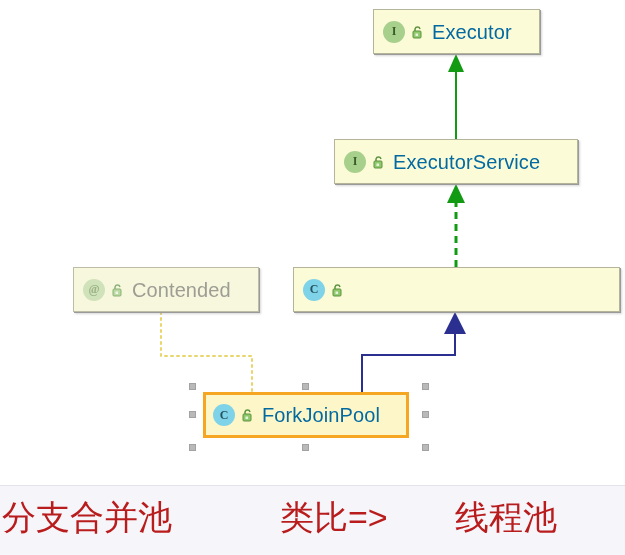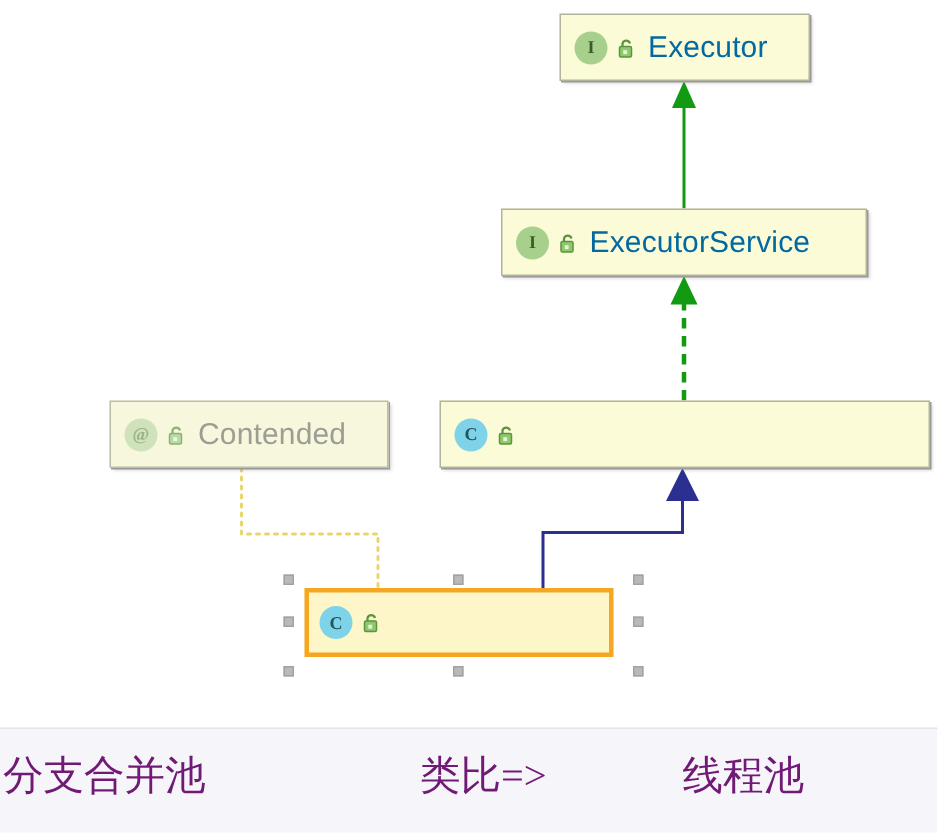--- a/index.html
+++ b/index.html
@@ -121,24 +121,24 @@
     left: 0;
     top: 485px;
     width: 625px;
     height: 70px;
     background: #f6f5fa;
     border-top: 1px solid #e4e3ec;
   }
   .caption-text {
     position: absolute;
     top: 14px;
-    font-size: 27px;
+    font-size: 34px;
     line-height: 34px;
-    color: #701a75;
-    font-family: Liberation Serif, serif;
+    color: #b91c1c;
+    font-family: Liberation Sans, sans-serif;
     white-space: nowrap;
   }
   #caption-left   { left: 2px; }
   #caption-middle { left: 280px; }
   #caption-right  { left: 455px; }
 </style>
 </head>
 <body>
 
 <div id="diagram-canvas">
@@ -208,20 +208,21 @@
     <span class="node-label">Contended</span>
   </div>
 
   <div class="uml-node selected" id="node-fork-join-pool" style="left:203px; top:392px; width:206px; height:46px;">
     <span class="kind-badge kind-class">C</span>
     <svg class="vis-icon" viewBox="0 0 16 16">
       <rect x="4" y="7" width="8" height="7" rx="1" fill="#8fc96b" stroke="#5c9340" stroke-width="1"></rect>
       <path d="M6 7 V5 a2.6 2.6 0 0 1 5 0" fill="none" stroke="#5c9340" stroke-width="1.5"></path>
       <rect x="6.5" y="9.5" width="2.6" height="2.6" fill="#ffffff" opacity="0.75"></rect>
     </svg>
+    <span class="node-label">ForkJoinPool</span>
   </div>
 
   <div class="sel-handle" style="left:189px; top:383px;"></div>
   <div class="sel-handle" style="left:302px; top:383px;"></div>
   <div class="sel-handle" style="left:422px; top:383px;"></div>
   <div class="sel-handle" style="left:189px; top:411px;"></div>
   <div class="sel-handle" style="left:422px; top:411px;"></div>
   <div class="sel-handle" style="left:189px; top:444px;"></div>
   <div class="sel-handle" style="left:302px; top:444px;"></div>
   <div class="sel-handle" style="left:422px; top:444px;"></div>

